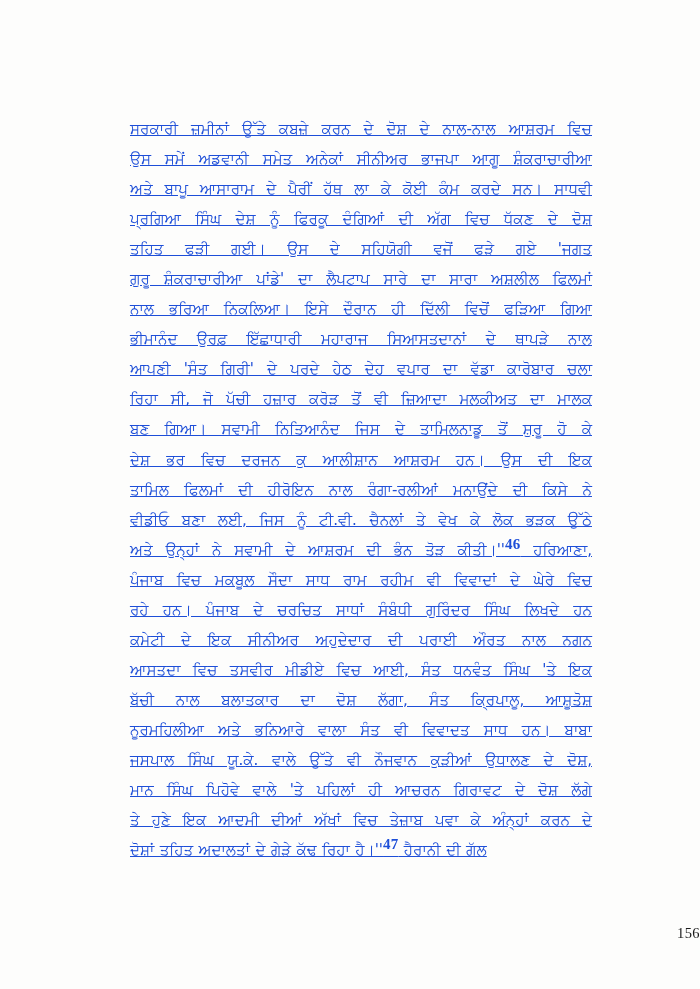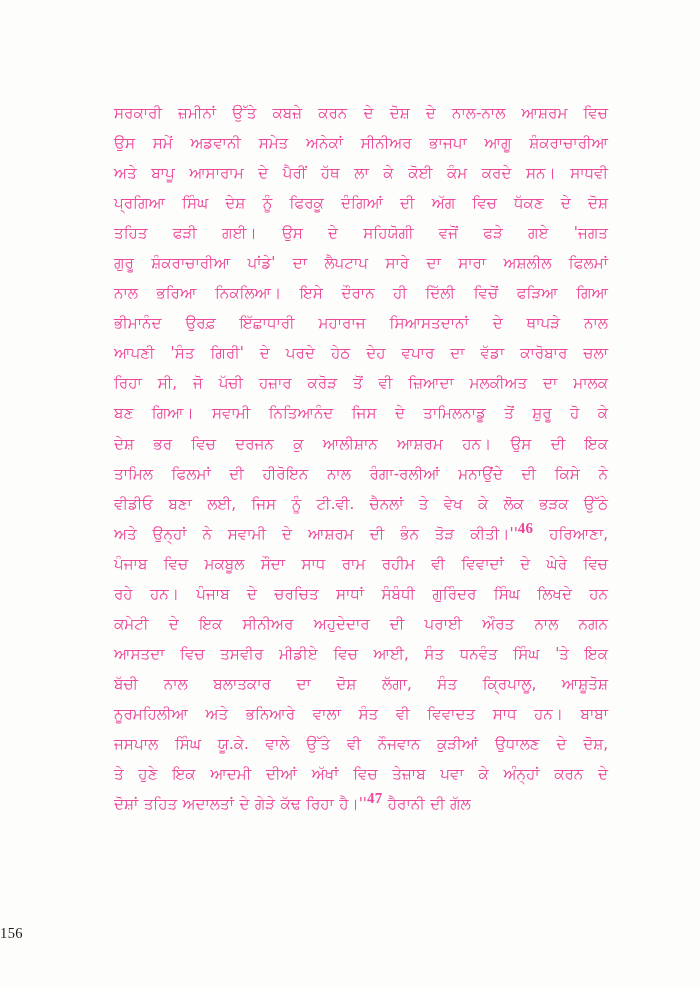--- a/index.html
+++ b/index.html
@@ -31,30 +31,31 @@
   }
 
   .content-block {
     position: absolute;
     left: 114px;
     top: 98px;
     width: 494px;
   }
 
   .body-text {
-    margin: 0;
-    color: #ec4899;
+    margin: 16px;
+    color: #1d4ed8;
     font-size: 15.1px;
     line-height: 30.05px;
     text-align: justify;
     text-justify: inter-word;
     word-spacing: 0.6px;
     letter-spacing: 0px;
     font-weight: 400;
     font-family: "DejaVu Sans", "Liberation Sans", sans-serif;
+    text-decoration: underline;
   }
 
   
   .body-text .ln {
     display: block;
     text-align: justify;
     text-align-last: justify;
     white-space: nowrap;
   }
 
@@ -69,21 +70,21 @@
     line-height: 0;
     letter-spacing: 0.2px;
     font-family: "Liberation Serif", serif;
   }
 
   .page-number {
     position: absolute;
     left: 0;
     top: 925px;
     width: 700px;
-    text-align: left;
+    text-align: right;
     font-family: "Liberation Serif", "DejaVu Serif", serif;
     font-size: 14.5px;
     color: #1b1b1b;
     letter-spacing: 0.4px;
   }
 </style>
 </head>
 <body>
 
 <div class="page">
@@ -106,19 +107,20 @@
       <span class="ln">ਤਾਮਿਲ ਫਿਲਮਾਂ ਦੀ ਹੀਰੋਇਨ ਨਾਲ ਰੰਗਾ-ਰਲੀਆਂ ਮਨਾਉਂਦੇ ਦੀ ਕਿਸੇ ਨੇ</span>
       <span class="ln">ਵੀਡੀਓ ਬਣਾ ਲਈ, ਜਿਸ ਨੂੰ ਟੀ.ਵੀ. ਚੈਨਲਾਂ ਤੇ ਵੇਖ ਕੇ ਲੋਕ ਭੜਕ ਉੱਠੇ</span>
       <span class="ln">ਅਤੇ ਉਨ੍ਹਾਂ ਨੇ ਸਵਾਮੀ ਦੇ ਆਸ਼ਰਮ ਦੀ ਭੰਨ ਤੋੜ ਕੀਤੀ।''<sup class="footnote-ref">46</sup> ਹਰਿਆਣਾ,</span>
       <span class="ln">ਪੰਜਾਬ ਵਿਚ ਮਕਬੂਲ ਸੌਦਾ ਸਾਧ ਰਾਮ ਰਹੀਮ ਵੀ ਵਿਵਾਦਾਂ ਦੇ ਘੇਰੇ ਵਿਚ</span>
       <span class="ln">ਰਹੇ ਹਨ। ਪੰਜਾਬ ਦੇ ਚਰਚਿਤ ਸਾਧਾਂ ਸੰਬੰਧੀ ਗੁਰਿੰਦਰ ਸਿੰਘ ਲਿਖਦੇ ਹਨ</span>
       <span class="ln">ਕਮੇਟੀ ਦੇ ਇਕ ਸੀਨੀਅਰ ਅਹੁਦੇਦਾਰ ਦੀ ਪਰਾਈ ਔਰਤ ਨਾਲ ਨਗਨ</span>
       <span class="ln">ਆਸਤਦਾ ਵਿਚ ਤਸਵੀਰ ਮੀਡੀਏ ਵਿਚ ਆਈ, ਸੰਤ ਧਨਵੰਤ ਸਿੰਘ 'ਤੇ ਇਕ</span>
       <span class="ln">ਬੱਚੀ ਨਾਲ ਬਲਾਤਕਾਰ ਦਾ ਦੋਸ਼ ਲੱਗਾ, ਸੰਤ ਕ੍ਰਿਪਾਲੂ, ਆਸ਼ੂਤੋਸ਼</span>
       <span class="ln">ਨੂਰਮਹਿਲੀਆ ਅਤੇ ਭਨਿਆਰੇ ਵਾਲਾ ਸੰਤ ਵੀ ਵਿਵਾਦਤ ਸਾਧ ਹਨ। ਬਾਬਾ</span>
       <span class="ln">ਜਸਪਾਲ ਸਿੰਘ ਯੂ.ਕੇ. ਵਾਲੇ ਉੱਤੇ ਵੀ ਨੌਜਵਾਨ ਕੁੜੀਆਂ ਉਧਾਲਣ ਦੇ ਦੋਸ਼,</span>
+      <span class="ln">ਮਾਨ ਸਿੰਘ ਪਿਹੋਵੇ ਵਾਲੇ 'ਤੇ ਪਹਿਲਾਂ ਹੀ ਆਚਰਨ ਗਿਰਾਵਟ ਦੇ ਦੋਸ਼ ਲੱਗੇ</span>
       <span class="ln">ਤੇ ਹੁਣੇ ਇਕ ਆਦਮੀ ਦੀਆਂ ਅੱਖਾਂ ਵਿਚ ਤੇਜ਼ਾਬ ਪਵਾ ਕੇ ਅੰਨ੍ਹਾਂ ਕਰਨ ਦੇ</span>
       <span class="ln natural">ਦੋਸ਼ਾਂ ਤਹਿਤ ਅਦਾਲਤਾਂ ਦੇ ਗੇੜੇ ਕੱਢ ਰਿਹਾ ਹੈ।''<sup class="footnote-ref">47</sup> ਹੈਰਾਨੀ ਦੀ ਗੱਲ</span>
     </div>
   </div>
 
   <div class="page-number">156</div>
 </div>
 
 </body></html>

